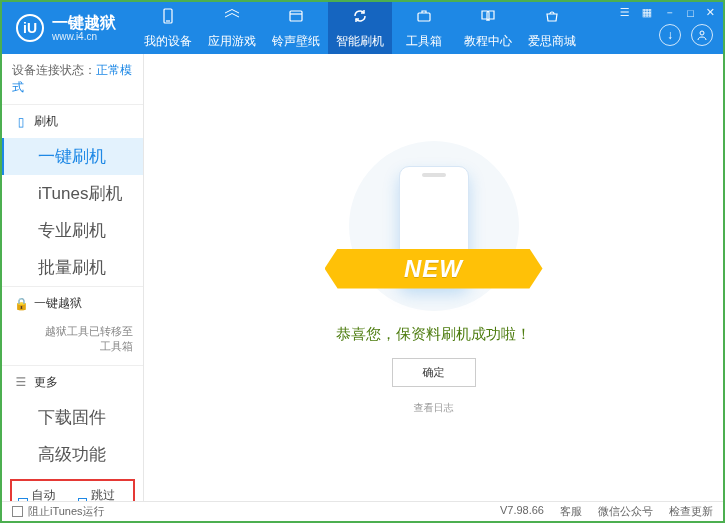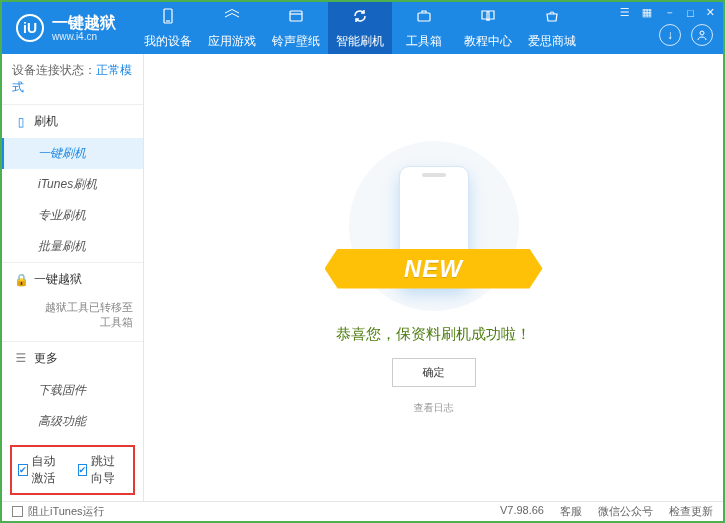--- a/index.html
+++ b/index.html
@@ -26,21 +26,21 @@
 
 .body { display: flex; height: calc(100% - 52px - 20px); }
 
 .sidebar { width: 142px; border-right: 1px solid #e6e6e6; display: flex; flex-direction: column; overflow: hidden; }
 .side-status { padding: 8px 10px; font-size: 12px; color: #666; border-bottom: 1px solid #eee; }
 .side-status b { color: #1e88e5; font-weight: normal; }
 .side-top { border-bottom: 1px solid #eee; }
 .cat-head { display: flex; align-items: center; gap: 6px; padding: 8px 12px; color: #333; font-size: 12px; cursor: pointer; }
 .cat-head .icon { width: 14px; text-align: center; color: #1e88e5; }
 .cat-head.locked .icon { color: #bbb; }
-.sub-item { padding: 7px 10px 7px 36px; color: #555; font-size: 12px; cursor: pointer; font-style: italic; }
+.sub-item { padding: 7px 10px 7px 36px; color: #555; font-size: 17px; cursor: pointer; }
 .sub-item.active { background: #e3f2fd; color: #1e88e5; border-left: 2px solid #1e88e5; padding-left: 34px; }
 .sub-note { padding: 4px 10px 10px 36px; color: #888; font-size: 11px; line-height: 1.4; text-align: right; }
 .side-fill { flex: 1; }
 
 .checkbox-row { border: 2px solid #e53935; margin: 6px 8px; padding: 6px 6px; display: flex; gap: 10px; font-size: 12px; color: #444; }
 .cb { display: flex; align-items: center; gap: 4px; cursor: pointer; }
 .cb-box { width: 12px; height: 12px; border: 1px solid #1e88e5; display: inline-flex; align-items: center; justify-content: center; font-size: 9px; color: #1e88e5; }
 
 .main { flex: 1; display: flex; flex-direction: column; align-items: center; justify-content: center; gap: 14px; position: relative; }
 .illustration { width: 170px; height: 170px; background: #f4f8fb; border-radius: 50%; display: flex; align-items: center; justify-content: center; position: relative; }

